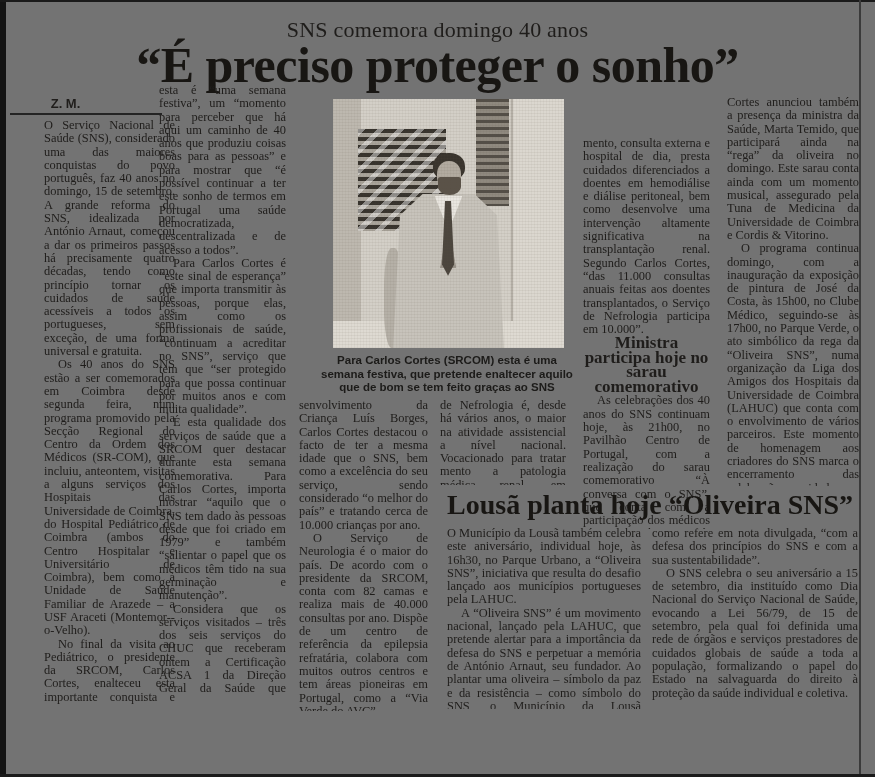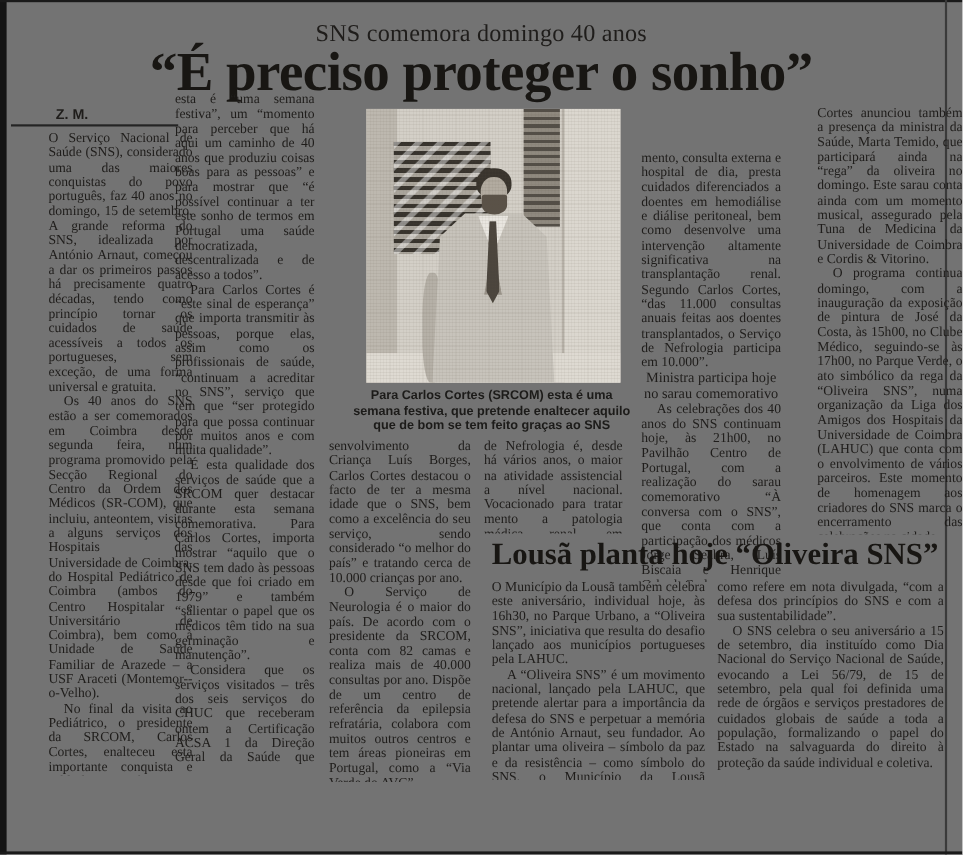--- a/index.html
+++ b/index.html
@@ -23,23 +23,23 @@
   .byline-rule{position:absolute;left:10px;top:113px;width:152px;height:2px;background:#242424;}
 
   .col{position:absolute;font-size:12.4px;line-height:13.3px;text-align:justify;overflow:hidden;}
   .col p{margin:0;text-indent:14px;}
   .col p.cont{text-indent:0;}
   .col1{left:5px;top:119px;width:131px;height:586px;margin-left:39px;}
   .col2{left:159px;top:84px;width:127px;height:612px;}
   .col3{left:299px;top:399px;width:129px;height:312px;}
   .col4{left:440px;top:399px;width:126px;height:86px;}
   .col5{left:583px;top:96px;width:127px;height:392px;margin-top:41px;}
-  .col6{left:727px;top:96px;width:132px;height:390px;margin-left:16px;}
-  .subhead{font-weight:normal;text-align:center;text-indent:0 !important;
-    font-size:13px;line-height:14.5px;margin:9px 4px 6px 4px;}
+  .col6{left:727px;top:96px;width:132px;height:390px;}
+  .subhead{font-weight:bold;text-align:center;text-indent:0 !important;
+    font-size:17px;line-height:14.5px;margin:9px 4px 6px 4px;}
 
   
   .photo{position:absolute;left:333px;top:99px;width:231px;height:249px;background:#d3cfc7;overflow:hidden;}
   .ph{position:absolute;}
   .ph-wall-shade{left:0;top:0;width:12%;height:100%;background:#bdb8af;}
   .ph-louver{left:11%;top:12%;width:38%;height:41%;
     background:
       repeating-linear-gradient(135deg, rgba(255,255,255,.45) 0 5px, rgba(255,255,255,0) 5px 14px),
       repeating-linear-gradient(180deg,#37332d 0 4px,#a9a49b 4px 8px);}
   .ph-rightwin{left:62%;top:0;width:14%;height:43%;

